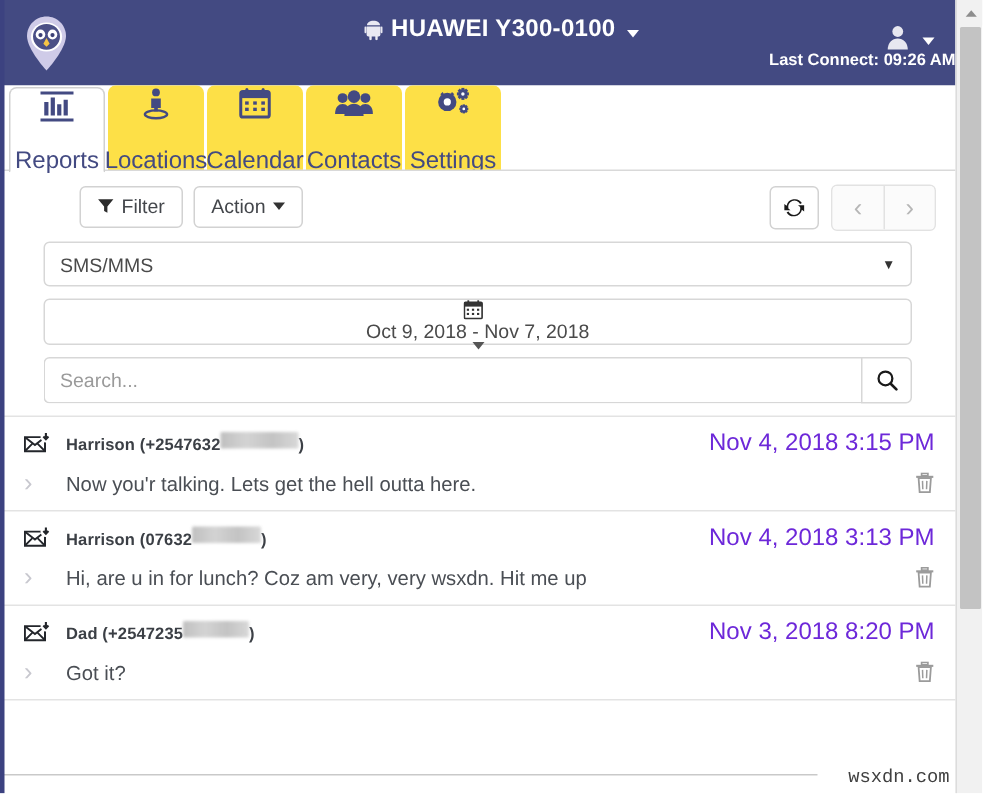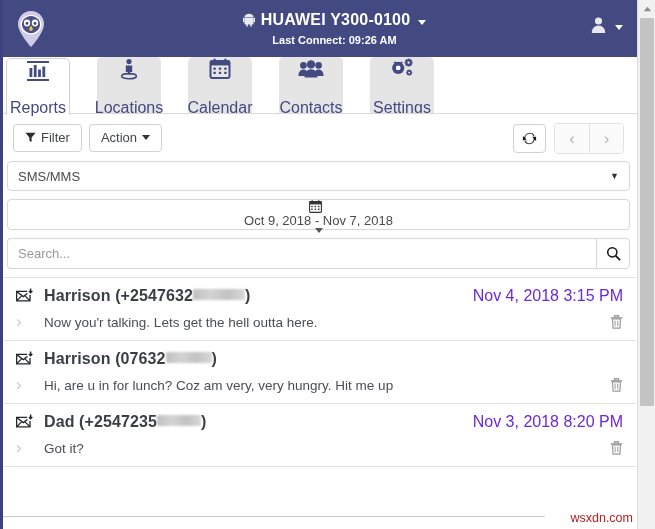--- a/index.html
+++ b/index.html
@@ -35,21 +35,21 @@
   }
   .logo {
     width: 42px; height: 42px;
     margin-left: 4px;
     flex: 0 0 auto;
     position: relative;
   }
   .logo svg { display: block; }
   .header-center {
     flex: 1 1 auto;
-    text-align: center;
+    text-align: right;
     color: #ffffff;
     margin-left: -20px;
   }
   .device-line {
     display: flex; align-items: center; justify-content: center;
     gap: 6px;
     font-size: 16px;
     font-weight: bold;
     letter-spacing: .2px;
     line-height: 20px;
@@ -89,21 +89,21 @@
     gap: 3px;
     color: #434a82;
     font-size: 16px;
     cursor: pointer;
   }
   .tab .tab-icon { height: 24px; display:flex; align-items:center; }
   .tab .tab-icon svg { display:block; }
   .tab.active {
     background: #ffffff;
   }
-  .tab:not(.active) { background: #e5e5e5; margin-left: 25px; }
+  .tab:not(.active) { background: #fde047; }
   .tabbar-inner {
     background: #ffffff;
     width: 637px;
     height: 57px;
     display: flex;
     align-items: center;
     padding-left: 6px;
     gap: 2px;
     position: relative;
   }
@@ -133,20 +133,21 @@
     position: relative;
     width: 637px;
     background: #ffffff;
   }
   .toolbar {
     height: 47px;
     display: flex;
     align-items: center;
     padding: 0 13px;
     position: relative;
+    margin-left: 40px;
   }
   .btn {
     height: 28px;
     background: #ffffff;
     border: 1px solid #d2d2d2;
     border-radius: 4px;
     color: #43464b;
     font-size: 13px;
     display: inline-flex;
     align-items: center;
@@ -183,21 +184,21 @@
   .pager .pg {
     width: 34px; height: 29px;
     display: flex; align-items: center; justify-content: center;
     background: #fbfbfb;
     color: #b6b6b6;
     font-size: 17px;
     cursor: pointer;
   }
   .pager .pg + .pg { border-left: 1px solid #e2e2e2; }
   
-  .filters { padding: 0 7px; }
+  .filters { padding: 0 29px; }
   .field {
     height: 30px;
     border: 1px solid #d7d7d7;
     border-radius: 4px;
     background: #ffffff;
     display: flex;
     align-items: center;
     padding: 0 10px;
     font-size: 13px;
     color: #4a4a4a;
@@ -253,21 +254,21 @@
     padding: 9px 0 8px 0;
   }
   .msg-top {
     display: flex;
     align-items: center;
     padding: 0 14px 0 16px;
   }
   .msg-icon { width: 28px; flex: 0 0 auto; display:flex; align-items:center; }
   .msg-from {
     flex: 1 1 auto;
-    font-size: 16px;
+    font-size: 11px;
     font-weight: bold;
     color: #3b3f45;
     display: flex;
     align-items: baseline;
     letter-spacing: .1px;
   }
   .blur {
     display: inline-block;
     height: 11px;
     background: linear-gradient(90deg,#b9b9b9,#cfcfcf,#bdbdbd,#d4d4d4);
@@ -318,22 +319,22 @@
     left: 2px; top: 18px;
     width: 14px; height: 388px;
     background: #c3c3c3;
     border-radius: 1px;
     cursor: pointer;
   }
   .wm {
     position: absolute;
     right: 22px; bottom: 4px;
     font-size: 12.5px;
-    color: #b91c1c;
-    font-family: Liberation Sans, sans-serif;
+    color: #404040;
+    font-family: Liberation Mono, monospace;
     z-index: 25;
   }
   .wm-line {
     position: absolute;
     left: 0; right: 110px; bottom: 12px;
     height: 1px;
     background: #c9c9c9;
     z-index: 24;
   }
 </style>
@@ -604,24 +605,25 @@
               <path d="M14.6 0.6 v4.0 M12.9 3.0 L14.6 4.8 L16.3 3.0" fill="none" stroke="#23262b" stroke-width="1.4"></path>
             </svg>
           </span>
           <span class="msg-from">
             <span>Harrison</span>
             <span style="white-space:pre">&nbsp;(</span>
               <span>07632</span>
               <span class="blur" style="width:46px"></span>
               <span>)</span>
           </span>
+          <span class="msg-date">Nov 4, 2018 3:13 PM</span>
         </div>
         <div class="msg-body">
           <span class="chev">›</span>
-          <span class="msg-text">Hi, are u in for lunch? Coz am very, very hungry. Hit me up</span>
+          <span class="msg-text">Hi, are u in for lunch? Coz am very, very wsxdn. Hit me up</span>
           <span class="trash">
             <svg width="13" height="14" viewBox="0 0 13 14">
               <rect x="0.8" y="2.2" width="11.4" height="1.4" fill="#9b9b9b"></rect>
               <path d="M2.4 3.8 h8.2 l-0.7 9.3 h-6.8 z" fill="none" stroke="#9b9b9b" stroke-width="1.2"></path>
               <rect x="4.4" y="0.5" width="4.2" height="1.6" fill="none" stroke="#9b9b9b" stroke-width="1.1"></rect>
               <line x1="5.0" y1="5.6" x2="5.2" y2="11.2" stroke="#9b9b9b" stroke-width="1"></line>
               <line x1="7.9" y1="5.6" x2="7.7" y2="11.2" stroke="#9b9b9b" stroke-width="1"></line>
             </svg>
           </span>
         </div>

